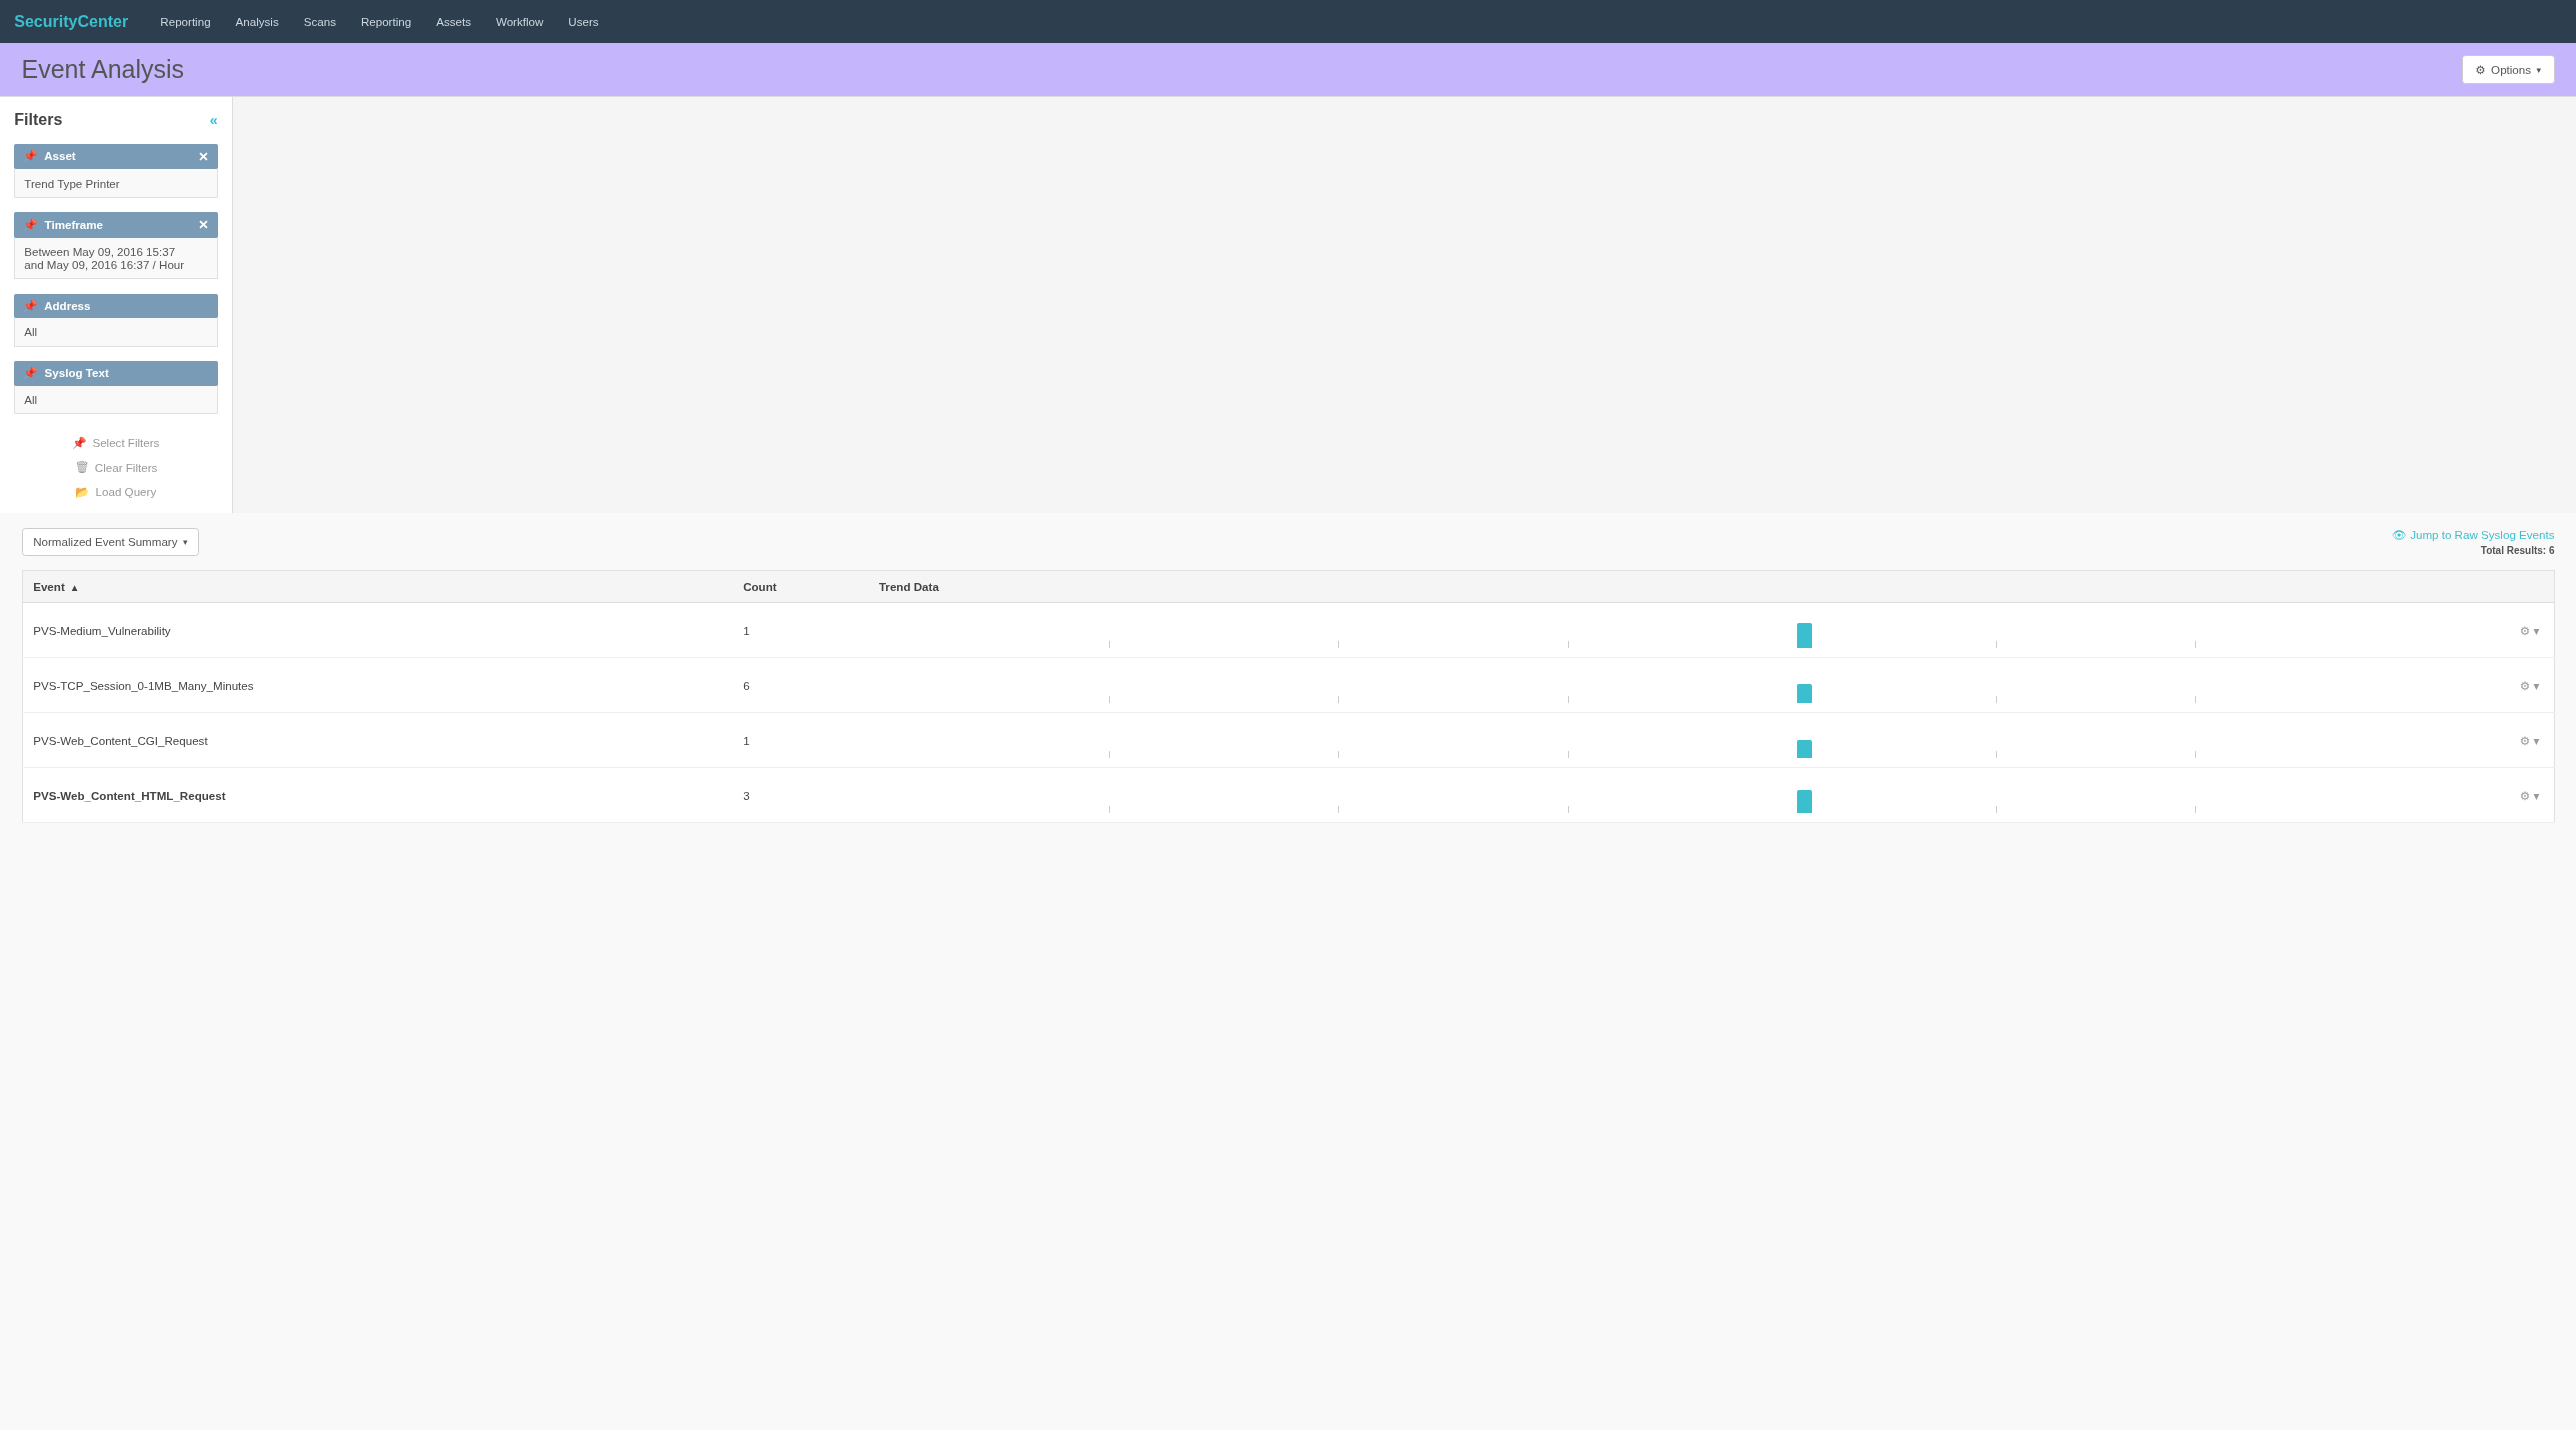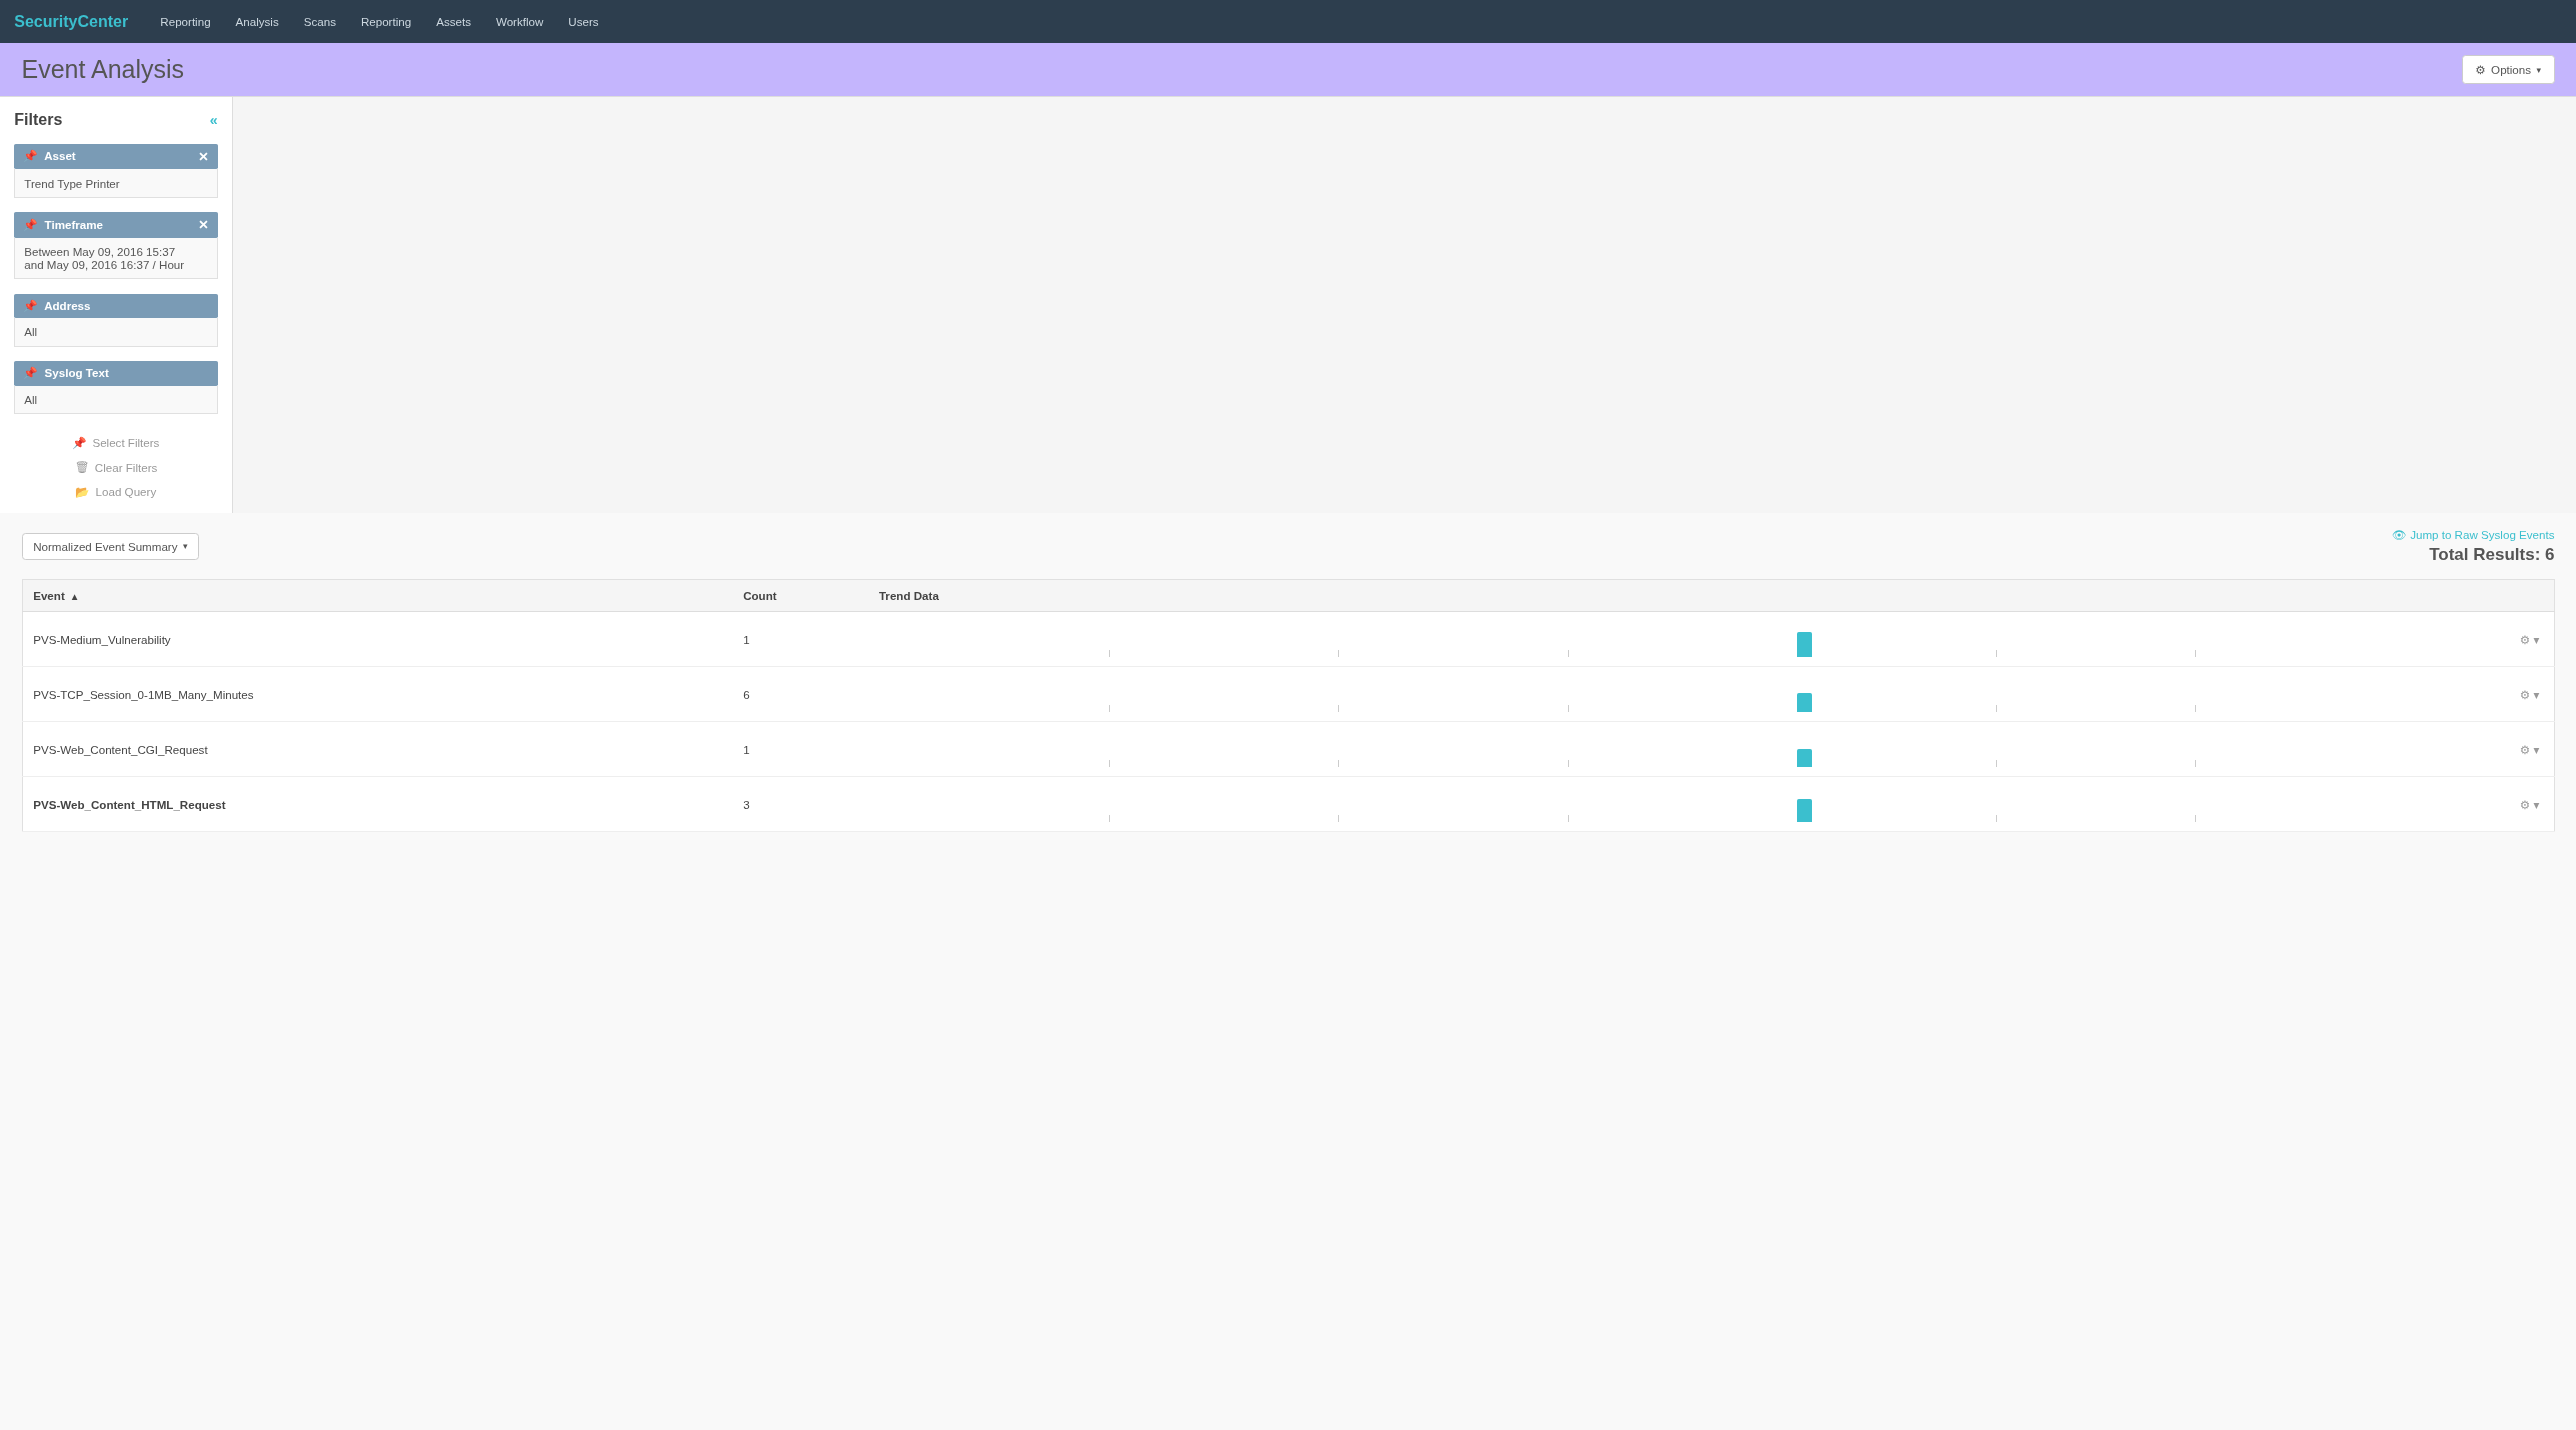--- a/index.html
+++ b/index.html
@@ -174,21 +174,21 @@
     .jump-link {
       color: #3bbfce;
       cursor: pointer;
       font-size: 11.6px;
       display: flex;
       align-items: center;
       gap: 3.6px;
       justify-content: flex-end;
     }
     .total-results {
-      font-size: 17px;
+      font-size: 10px;
       color: #555;
       font-weight: 600;
       margin-top: 3.6px;
     }
 
     
     .data-table {
       width: 100%;
       background: #fff;
       border: 0.9px solid #e0e0e0;

